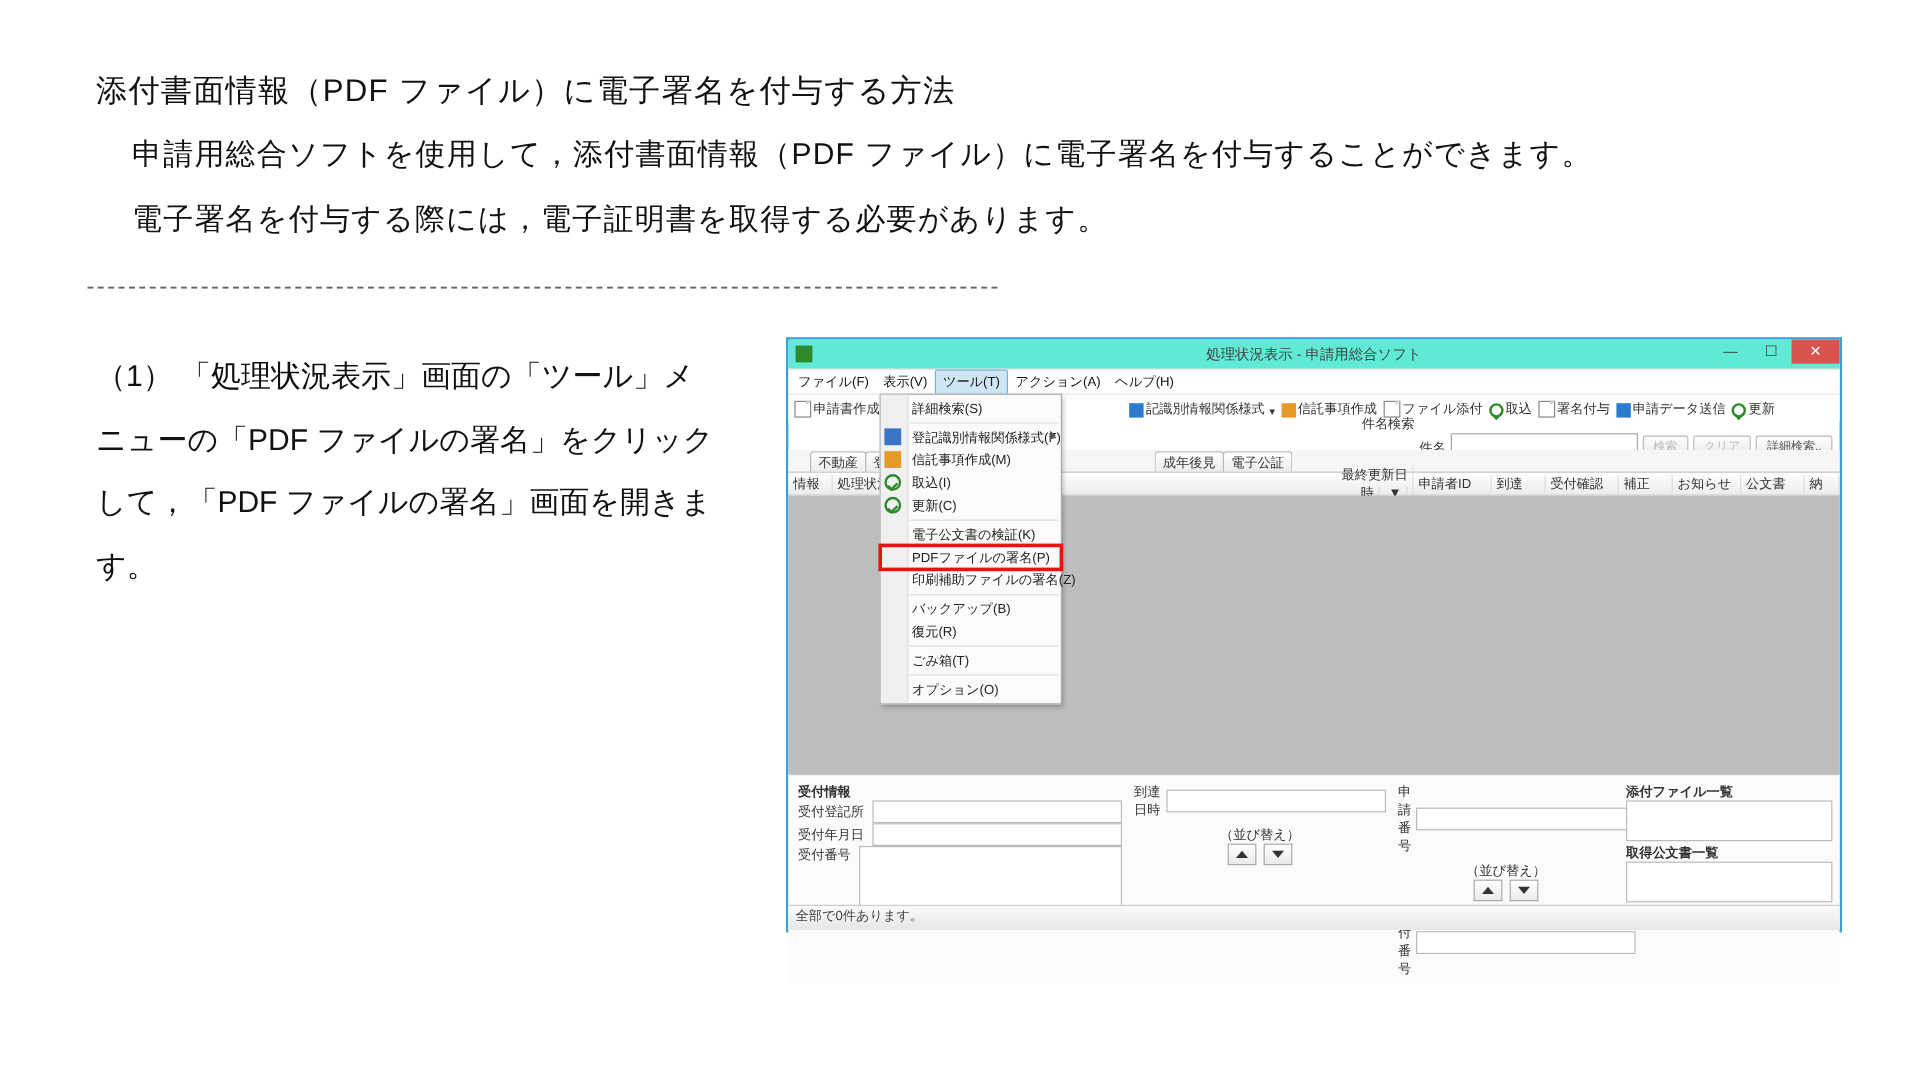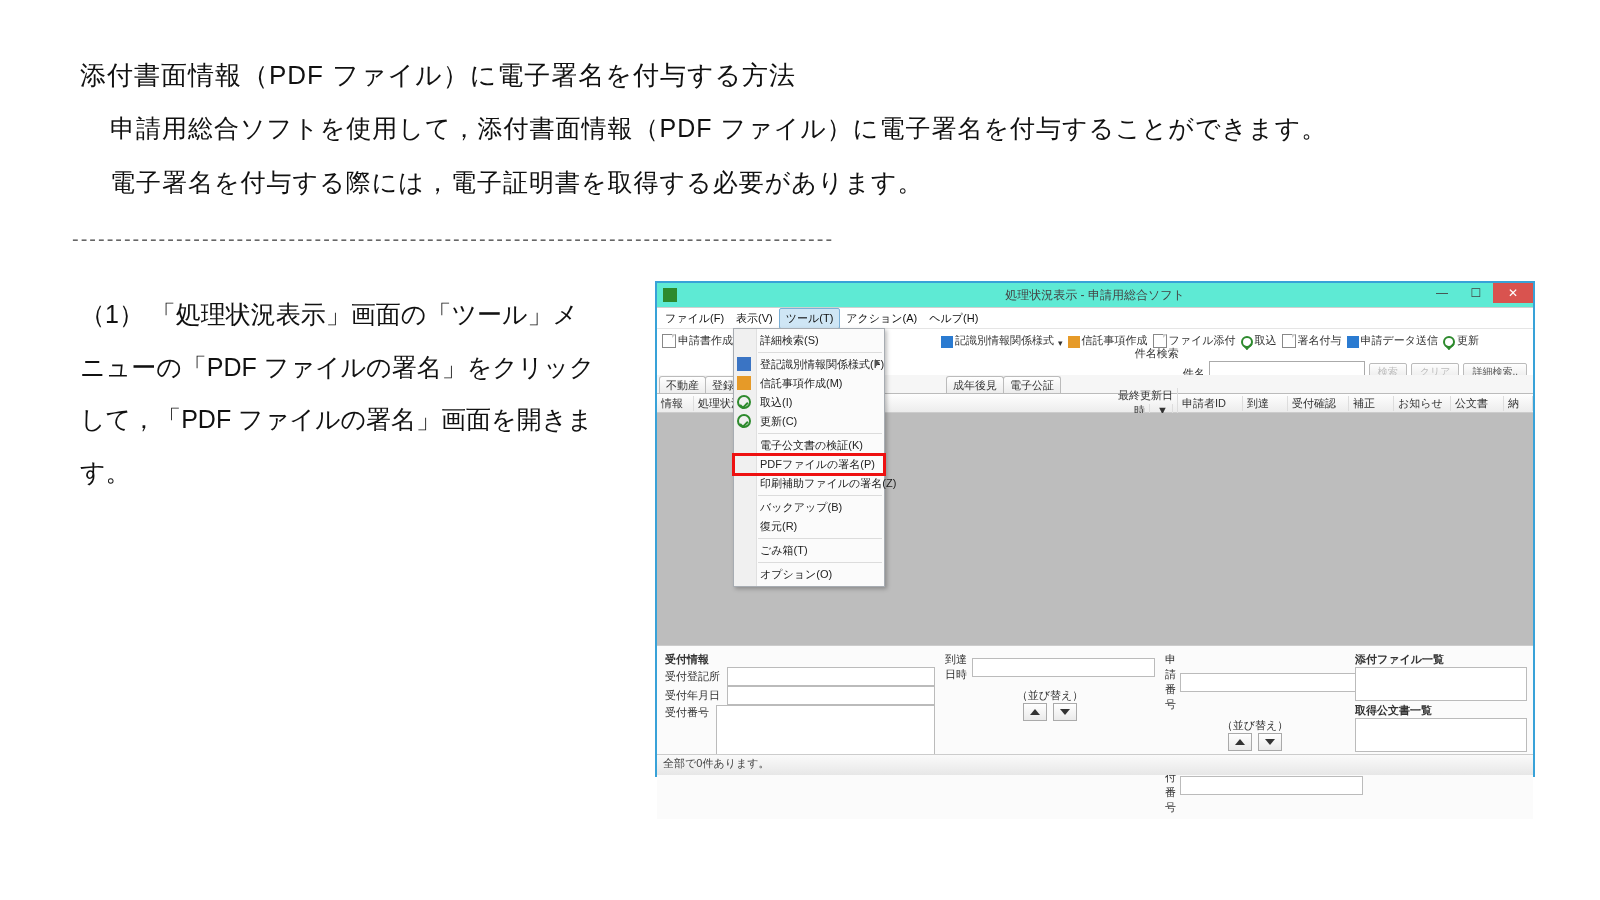--- a/index.html
+++ b/index.html
@@ -170,21 +170,21 @@
   }
   .btn.disabled { color: #bbb; }
 
   .midrow {
     position: relative;
   }
   .tabs {
     display: flex;
     align-items: flex-end;
     gap: 0;
-    padding-left: 2px;
+    padding-left: 18px;
     border-bottom: 1px solid #bbb;
     height: 18px;
     background: #f6f6f6;
   }
   .tab {
     border: 1px solid #bbb;
     border-bottom: none;
     background: linear-gradient(#ffffff,#ececec);
     padding: 1px 6px 0 6px;
     margin-right: -1px;

